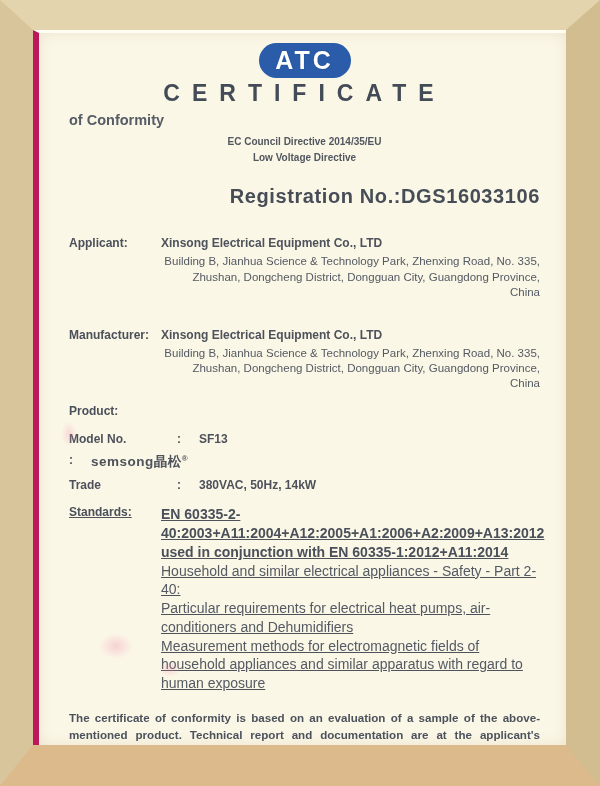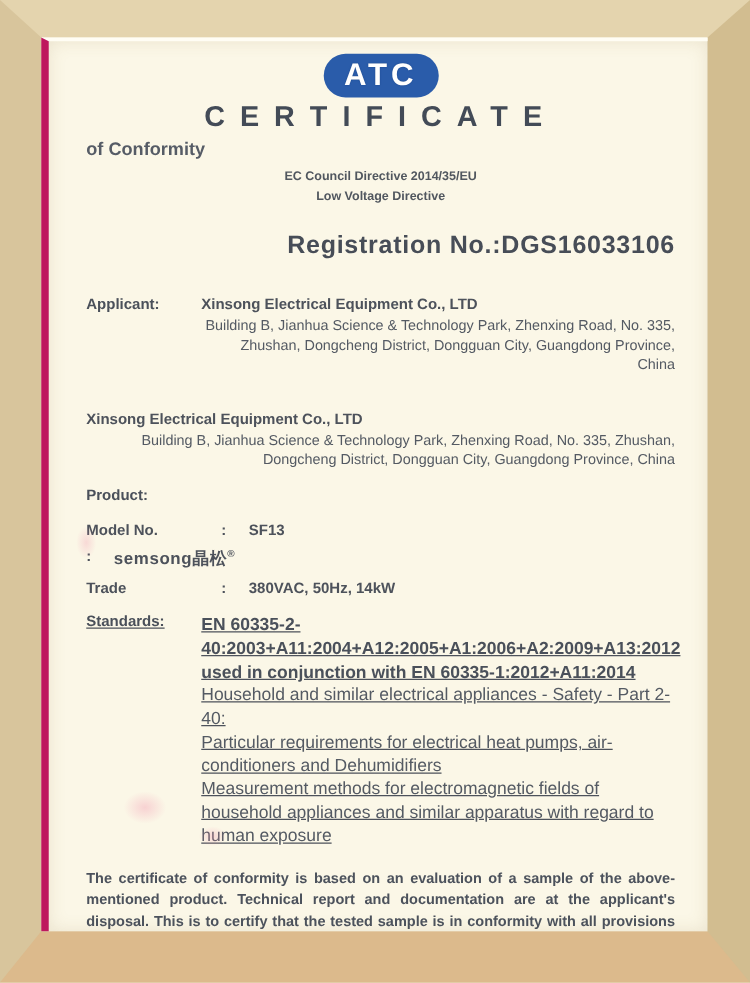--- a/index.html
+++ b/index.html
@@ -86,20 +86,21 @@
 
     <div class="frow">
       <div class="flabel">Applicant:</div>
       <div class="fvalue">
         <div class="fname">Xinsong Electrical Equipment Co., LTD</div>
         <div class="faddr">Building B, Jianhua Science &amp; Technology Park, Zhenxing Road, No. 335, Zhushan, Dongcheng District, Dongguan City, Guangdong Province, China</div>
       </div>
     </div>
 
     <div class="frow">
+      <div class="flabel">Manufacturer:</div>
       <div class="fvalue">
         <div class="fname">Xinsong Electrical Equipment Co., LTD</div>
         <div class="faddr">Building B, Jianhua Science &amp; Technology Park, Zhenxing Road, No. 335, Zhushan, Dongcheng District, Dongguan City, Guangdong Province, China</div>
       </div>
     </div>
 
     <div class="frow" style="margin-top:13px;align-items:flex-end;">
       <div class="flabel">Product:</div>
     </div>
 

